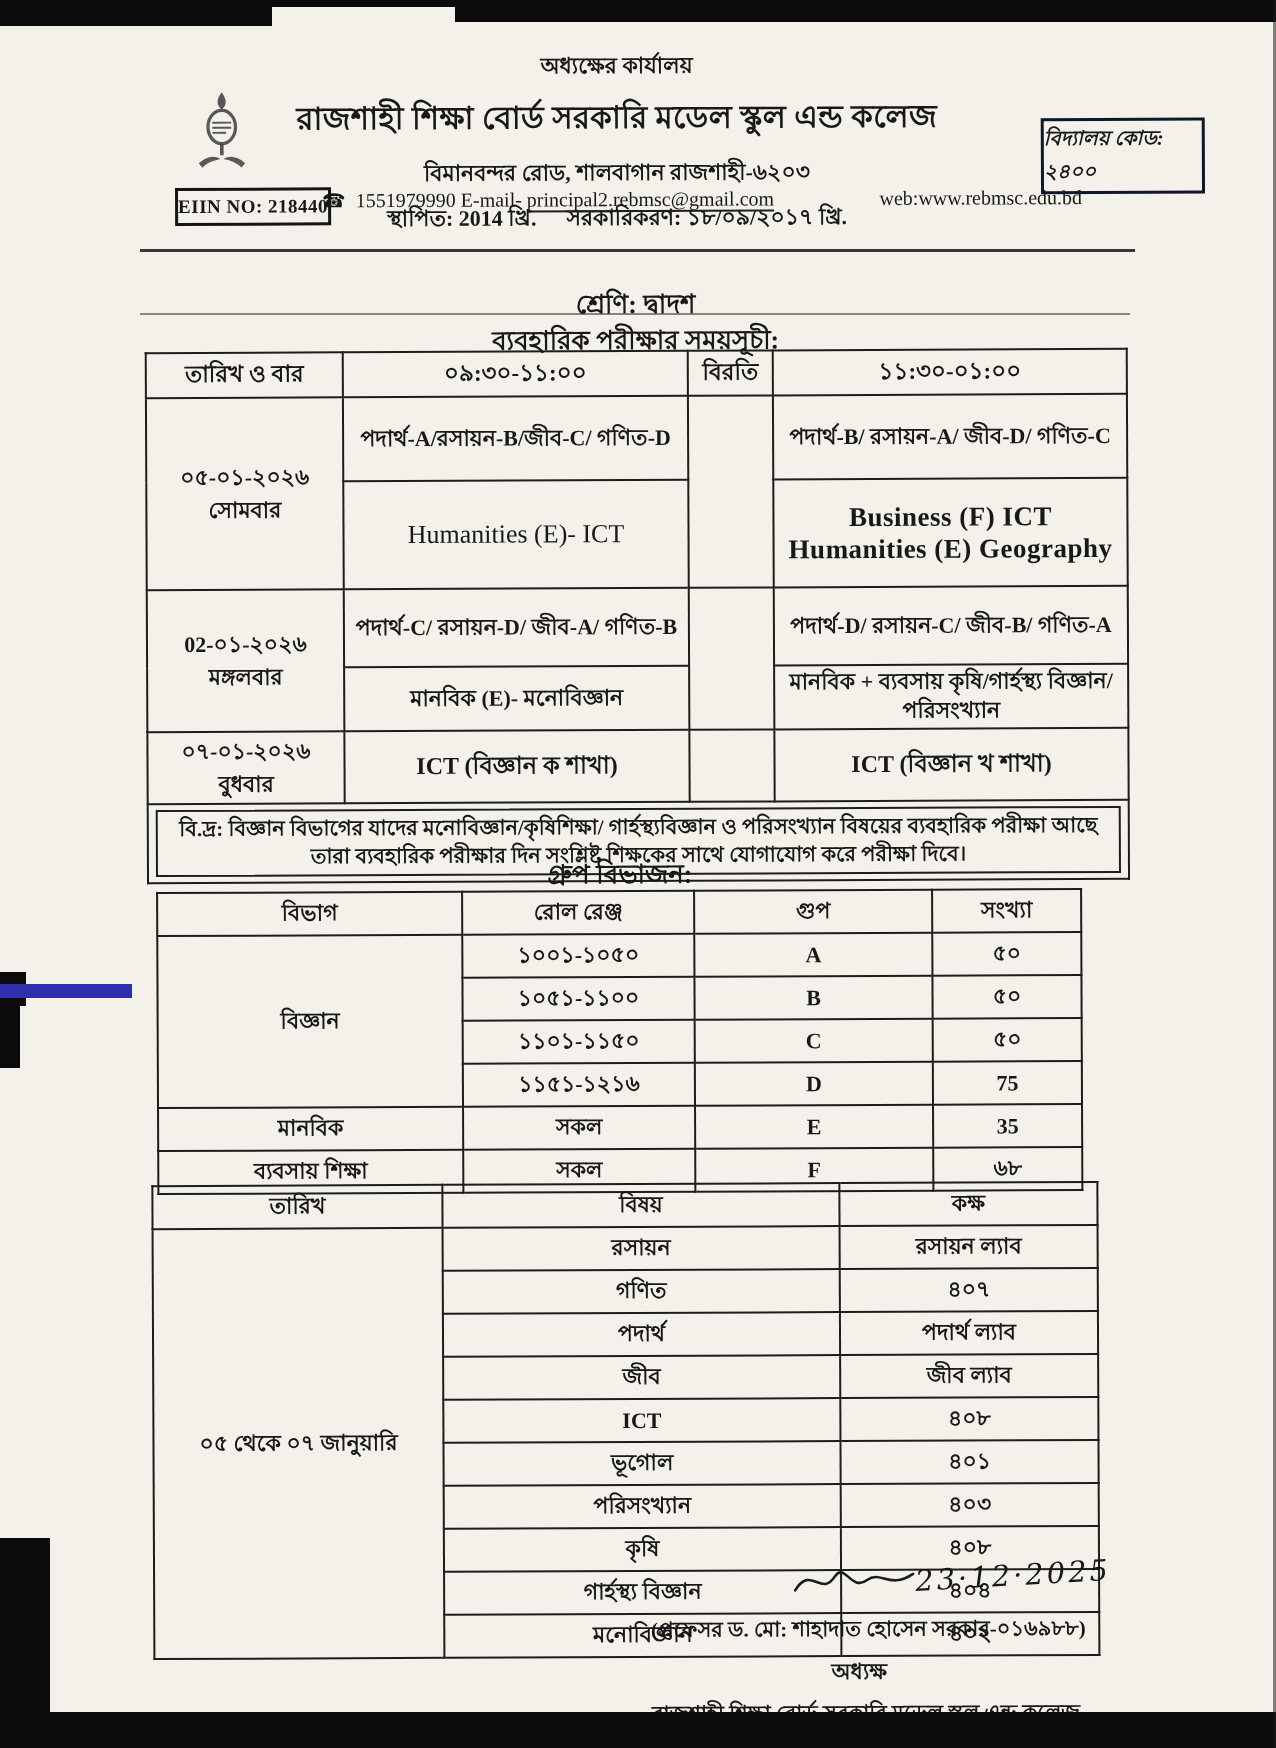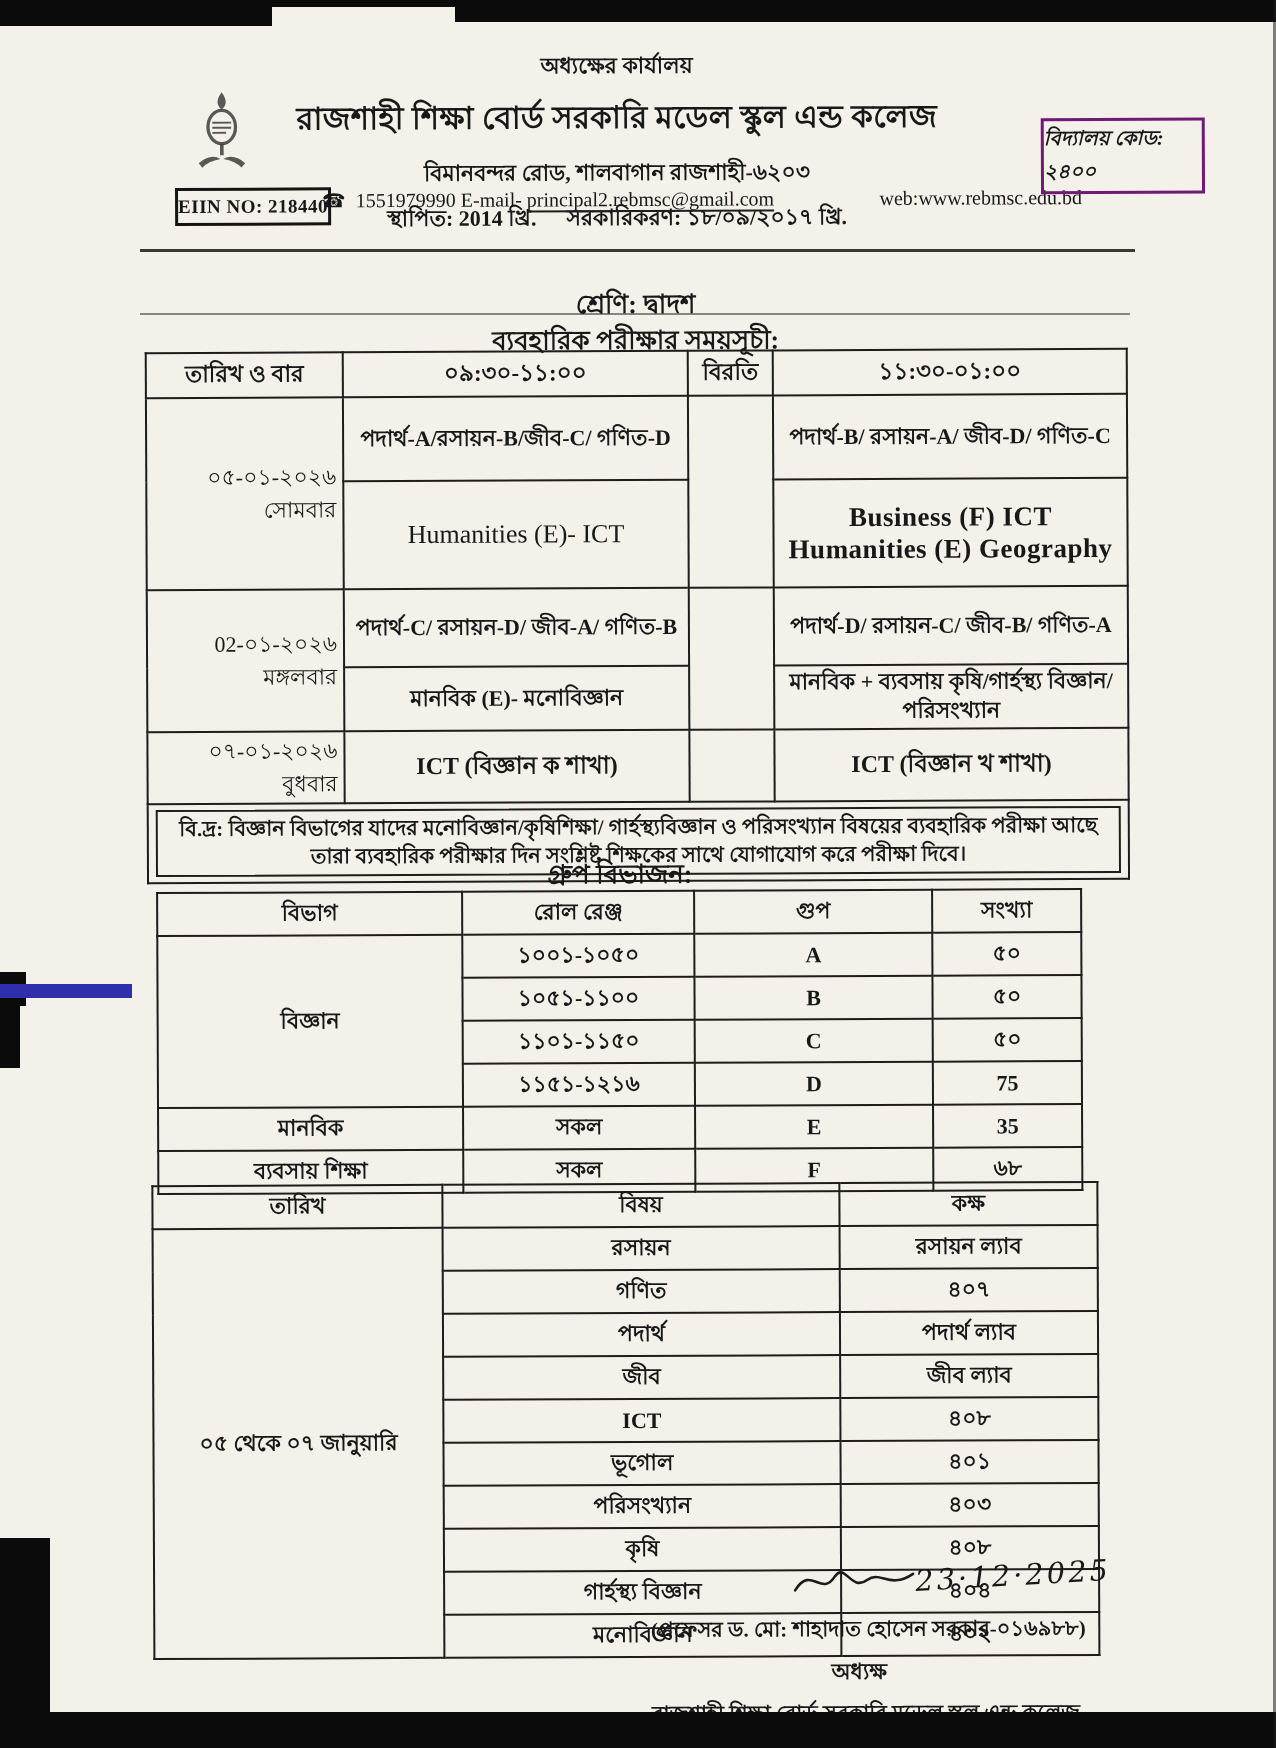--- a/index.html
+++ b/index.html
@@ -22,33 +22,33 @@
   .estab-line { font-size: 22px; font-weight: 700; margin-top: 8px; display: flex; justify-content: center; gap: 30px; }
   .contact-line { position: absolute; left: 285px; top: 140px; width: 760px; display: flex; justify-content: space-between; font-size: 20px; }
   .contact-left { white-space: nowrap; }
   .phone-glyph { font-size: 19px; margin-right: 5px; }
   .email-addr { border-bottom: 2px solid #1d1d1d; }
   .logo { position: absolute; left: 196px; top: 84px; width: 58px; height: 94px; }
   .eiin-box { position: absolute; left: 178px; top: 186px; width: 156px; height: 38px;
               border: 3px solid #141414; font-size: 19px; font-weight: 700;
               display: flex; align-items: center; justify-content: center; letter-spacing: .5px; }
   .code-box { position: absolute; left: 1044px; top: 120px; width: 164px; height: 76px;
-              border: 3px solid #701a75; font-size: 20px; font-weight: 700; font-style: italic;
+              border: 3px solid #0f172a; font-size: 20px; font-weight: 700; font-style: italic;
               display: flex; flex-direction: column; align-items: center; justify-content: center; gap: 4px; }
 
   
   .class-title { position: absolute; left: 0; width: 1276px; top: 284px; text-align: center; font-size: 26px; font-weight: 700; }
   .schedule-title { position: absolute; left: 0; width: 1276px; top: 320px; text-align: center; font-size: 26px; font-weight: 700; }
   .group-title { position: absolute; left: 0; width: 1240px; top: 854px; text-align: center; font-size: 26px; font-weight: 700; }
 
   
   table { border-collapse: collapse; table-layout: fixed; position: absolute; background: transparent; }
   td { border: 2.5px solid #1d1d1d; text-align: center; vertical-align: middle; padding: 2px 6px; overflow: hidden; }
   .thead td { font-weight: 700; font-size: 23px; }
-  .datecell { font-size: 22px; font-weight: 400; line-height: 1.5; text-align: right; }
+  .datecell { font-size: 22px; font-weight: 700; line-height: 1.5; }
   .bn { font-size: 22px; font-weight: 600; line-height: 1.3; }
   .en { font-size: 26px; line-height: 1.2; }
   .big { font-size: 27px; font-weight: 600; line-height: 1.2; letter-spacing: .5px; }
   .mixed { font-size: 24px; font-weight: 600; }
   .noterow td { padding: 5px 7px; }
   .notebox { border: 2.5px solid #1d1d1d; padding: 3px 12px; font-size: 21px; font-weight: 600; line-height: 1.35; text-align: center; }
 
   .t2 td, .t3 td { font-size: 22px; font-weight: 600; }
   .glet { font-size: 26px; font-weight: 600; font-family: "Liberation Serif", serif; }
   .daterange { font-size: 25px; font-weight: 700; }

